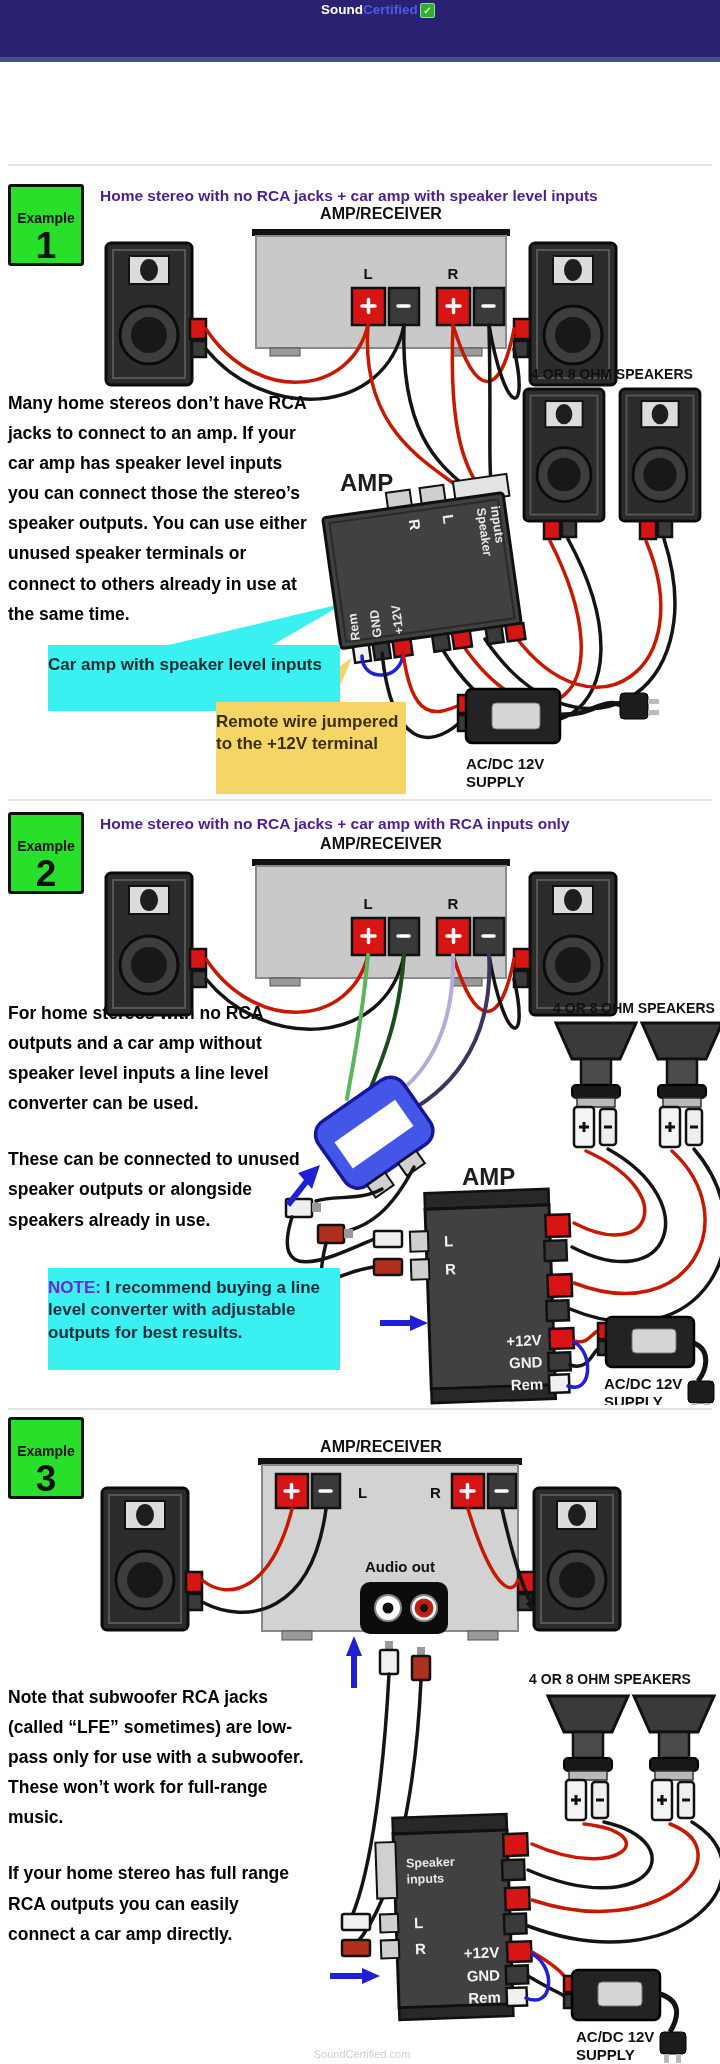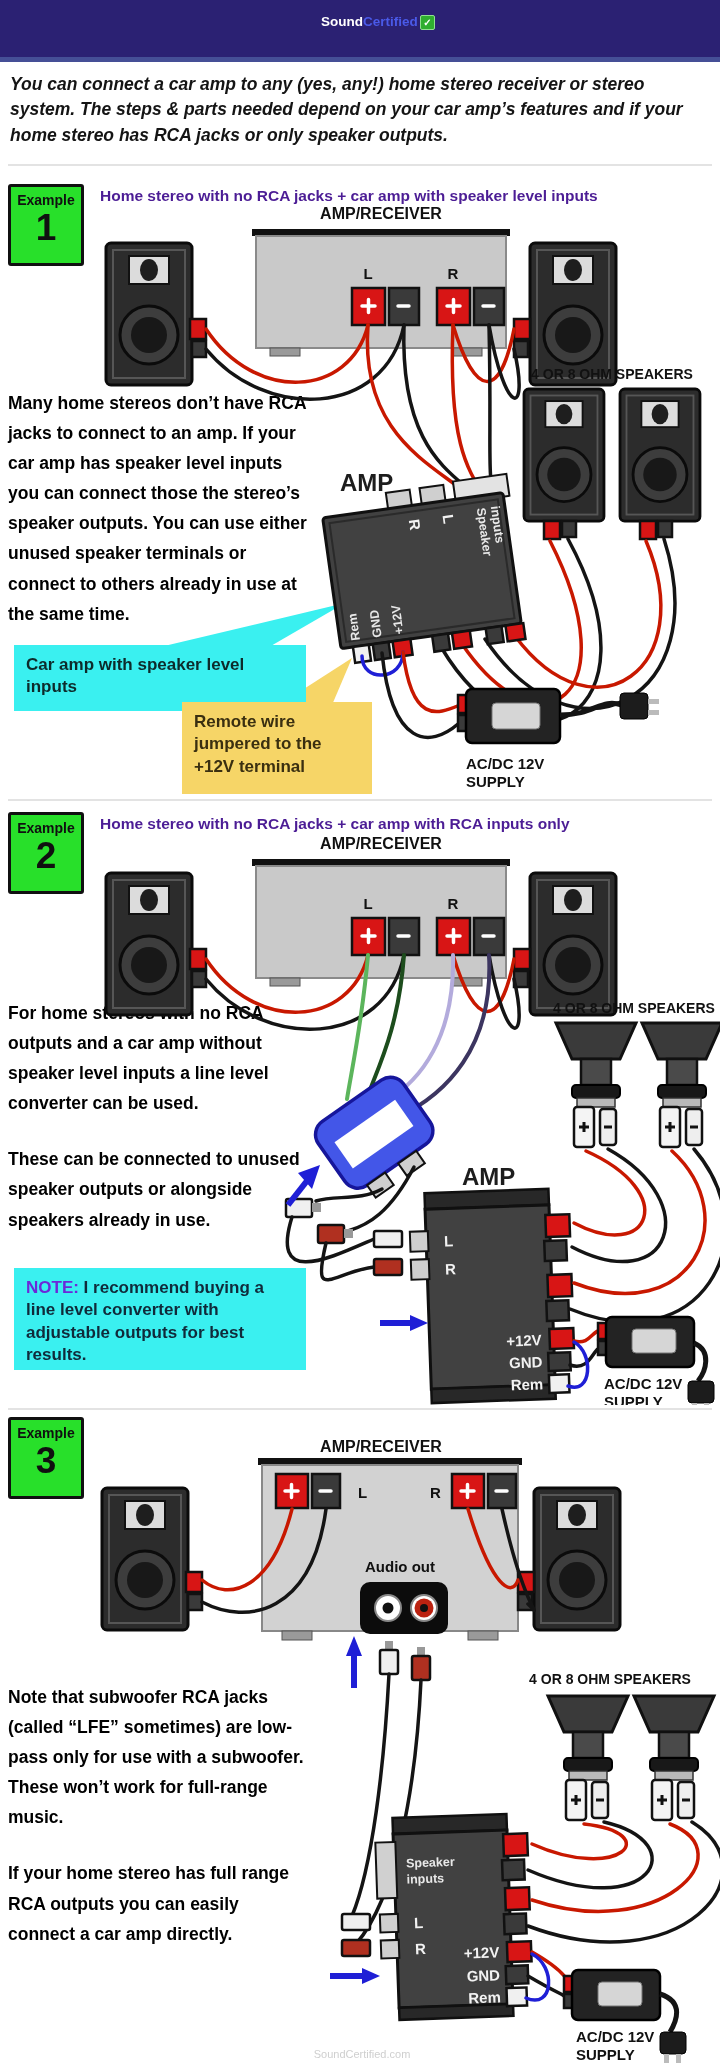--- a/index.html
+++ b/index.html
@@ -2,43 +2,43 @@
 <html><head>
 <meta charset="utf-8">
 <style>
   html,body{margin:0;padding:0;background:#fff;}
   #page{position:relative;width:720px;height:2064px;background:#ffffff;overflow:hidden;
         font-family:"Liberation Sans",sans-serif;}
   
   .hdr{position:absolute;left:0;top:0;width:720px;height:62px;background:#2b2173;
        border-bottom:5px solid #454f96;box-sizing:border-box;text-align:center;}
   .hdr h1{margin:0;padding-top:6px;font-size:27px;font-weight:bold;color:#ffffff;letter-spacing:.2px;}
-  .brand{margin-top:14px;font-size:13.5px;font-weight:bold;padding-left:36px;}
+  .brand{margin-top:2px;font-size:13.5px;font-weight:bold;padding-left:36px;}
   .brand .b-sound{color:#ffffff;}
   .brand .b-cert{color:#4a5ae8;}
   .brand .b-check{display:inline-block;width:13px;height:13px;line-height:13px;margin-left:2px;
        background:#2fae2f;border:1px solid #8fe08f;border-radius:2px;color:#fff;font-size:10px;
        vertical-align:middle;}
   
   .intro{position:absolute;left:10px;top:72px;width:696px;font-size:17.5px;line-height:1.45;
        font-style:italic;font-weight:bold;color:#141414;}
   .divider{position:absolute;left:8px;width:704px;border-top:2px solid #e3e3e3;}
   
   .badge{position:absolute;width:70px;height:76px;background:#28e02a;border:3px solid #101010;
        border-radius:3px;text-align:center;color:#101010;}
-  .badge .lbl{font-size:14px;font-weight:bold;margin-top:5px;}
+  .badge .lbl{font-size:14px;font-weight:bold;margin-top:23px;}
   .badge .num{font-size:37px;font-weight:bold;line-height:1.0;margin-top:1px;}
   .ex-heading{position:absolute;left:100px;width:610px;font-size:15.5px;font-weight:bold;color:#4c1d95;}
   
   .copy{position:absolute;left:8px;width:302px;font-size:17.5px;line-height:1.72;font-weight:bold;
        color:#000000;}
   .copy p{margin:0 0 26px 0;}
   
   .co{position:absolute;z-index:5;font-size:17px;line-height:1.32;font-weight:bold;
-      padding:9px 12px;box-sizing:border-box;}
+      padding:9px 0;box-sizing:border-box;margin-left:34px;}
   .co-cyan{background:#3af0f0;color:#0d2b2b;}
   .co-yellow{background:#f6d567;color:#3a2f10;}
   .co-note{background:#3af0f0;color:#102a3a;}
   svg{position:absolute;left:0;z-index:1;}
   svg text{font-family:"Liberation Sans",sans-serif;}
   .t-big{font-size:16px;font-weight:bold;fill:#111;}
   .t-ch{font-size:15px;font-weight:bold;fill:#111;}
   .t-spk{font-size:14px;font-weight:bold;fill:#111;}
   .t-amp{font-size:24px;font-weight:bold;fill:#1d1d1d;}
   .t-sup{font-size:15px;font-weight:bold;fill:#111;}
@@ -62,21 +62,20 @@
 <body>
 
 <div id="page">
 
   <div class="hdr">
     <div class="brand">
       <span class="b-sound">Sound</span><span class="b-cert">Certified</span><span class="b-check">✓</span>
     </div>
   </div>
 
-  <div class="intro">You can connect a car amp to any (yes, any!) home stereo receiver or stereo system. The steps &amp; parts needed depend on your car amp’s features and if your home stereo has RCA jacks or only speaker outputs.</div>
   <div class="divider" style="top:164px"></div>
 
   <div class="badge" style="left:8px;top:184px">
     <div class="lbl">Example</div>
     <div class="num">1</div>
   </div>
   <div class="ex-heading" style="top:187px">Home stereo with no RCA jacks + car amp with speaker level inputs</div>
   <div class="copy" style="top:388px">
     <p>Many home stereos don’t have RCA jacks to connect to an amp. If your car amp has speaker level inputs you can connect those the stereo’s speaker outputs. You can use either unused speaker terminals or connect to others already in use at the same time.</p>
   </div>

